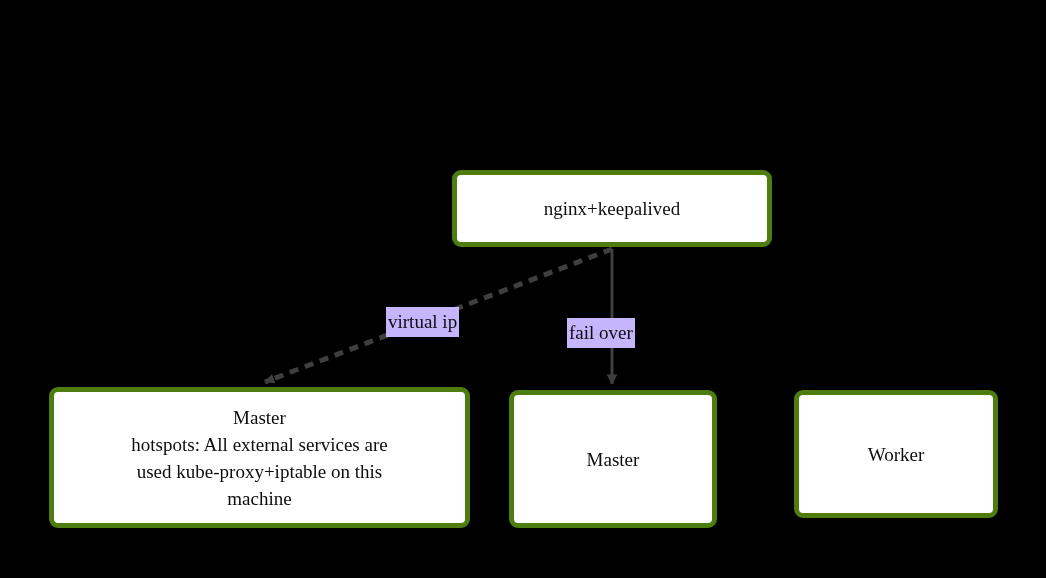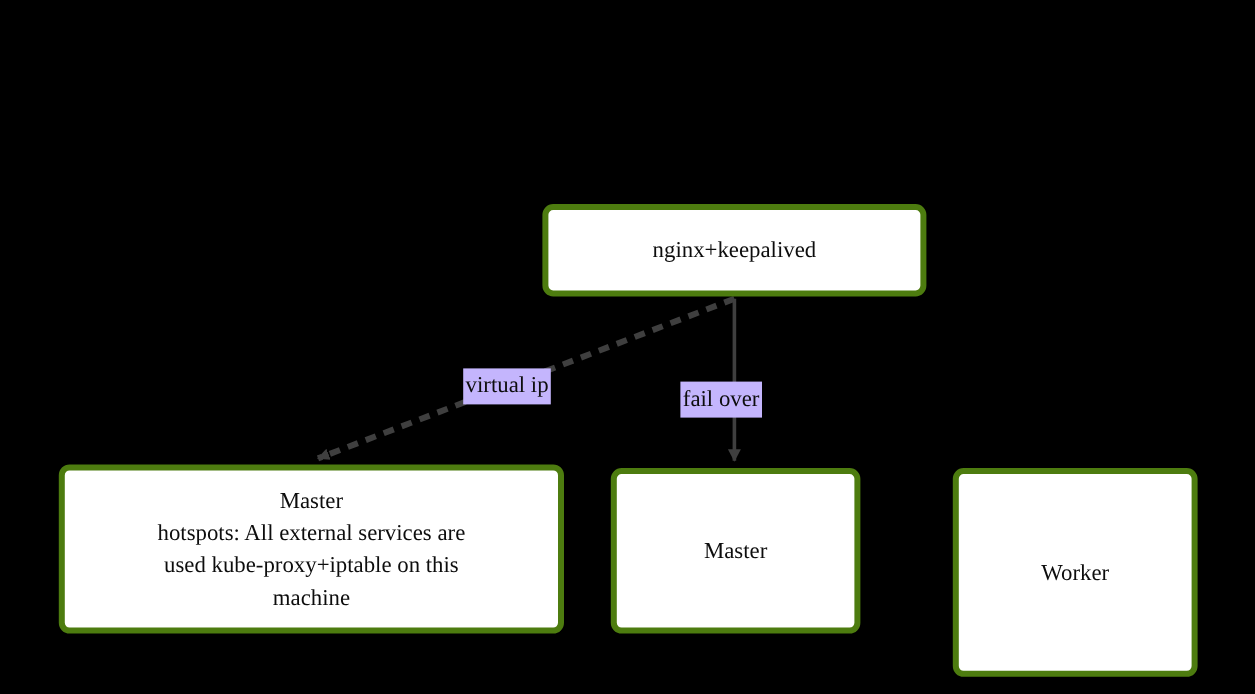--- a/index.html
+++ b/index.html
@@ -67,21 +67,21 @@
   #node-master-mid {
     left: 509px;
     top: 390px;
     width: 208px;
     height: 138px;
   }
   #node-worker {
     left: 794px;
     top: 390px;
     width: 204px;
-    height: 174px;
+    height: 128px;
   }
   .edge-label {
     position: absolute;
     background: #c4b5fd;
     color: #0d0d0d;
     font-size: 19px;
     line-height: 28px;
     font-family: Liberation Serif, serif;
     padding: 1px 2px;
     white-space: nowrap;

